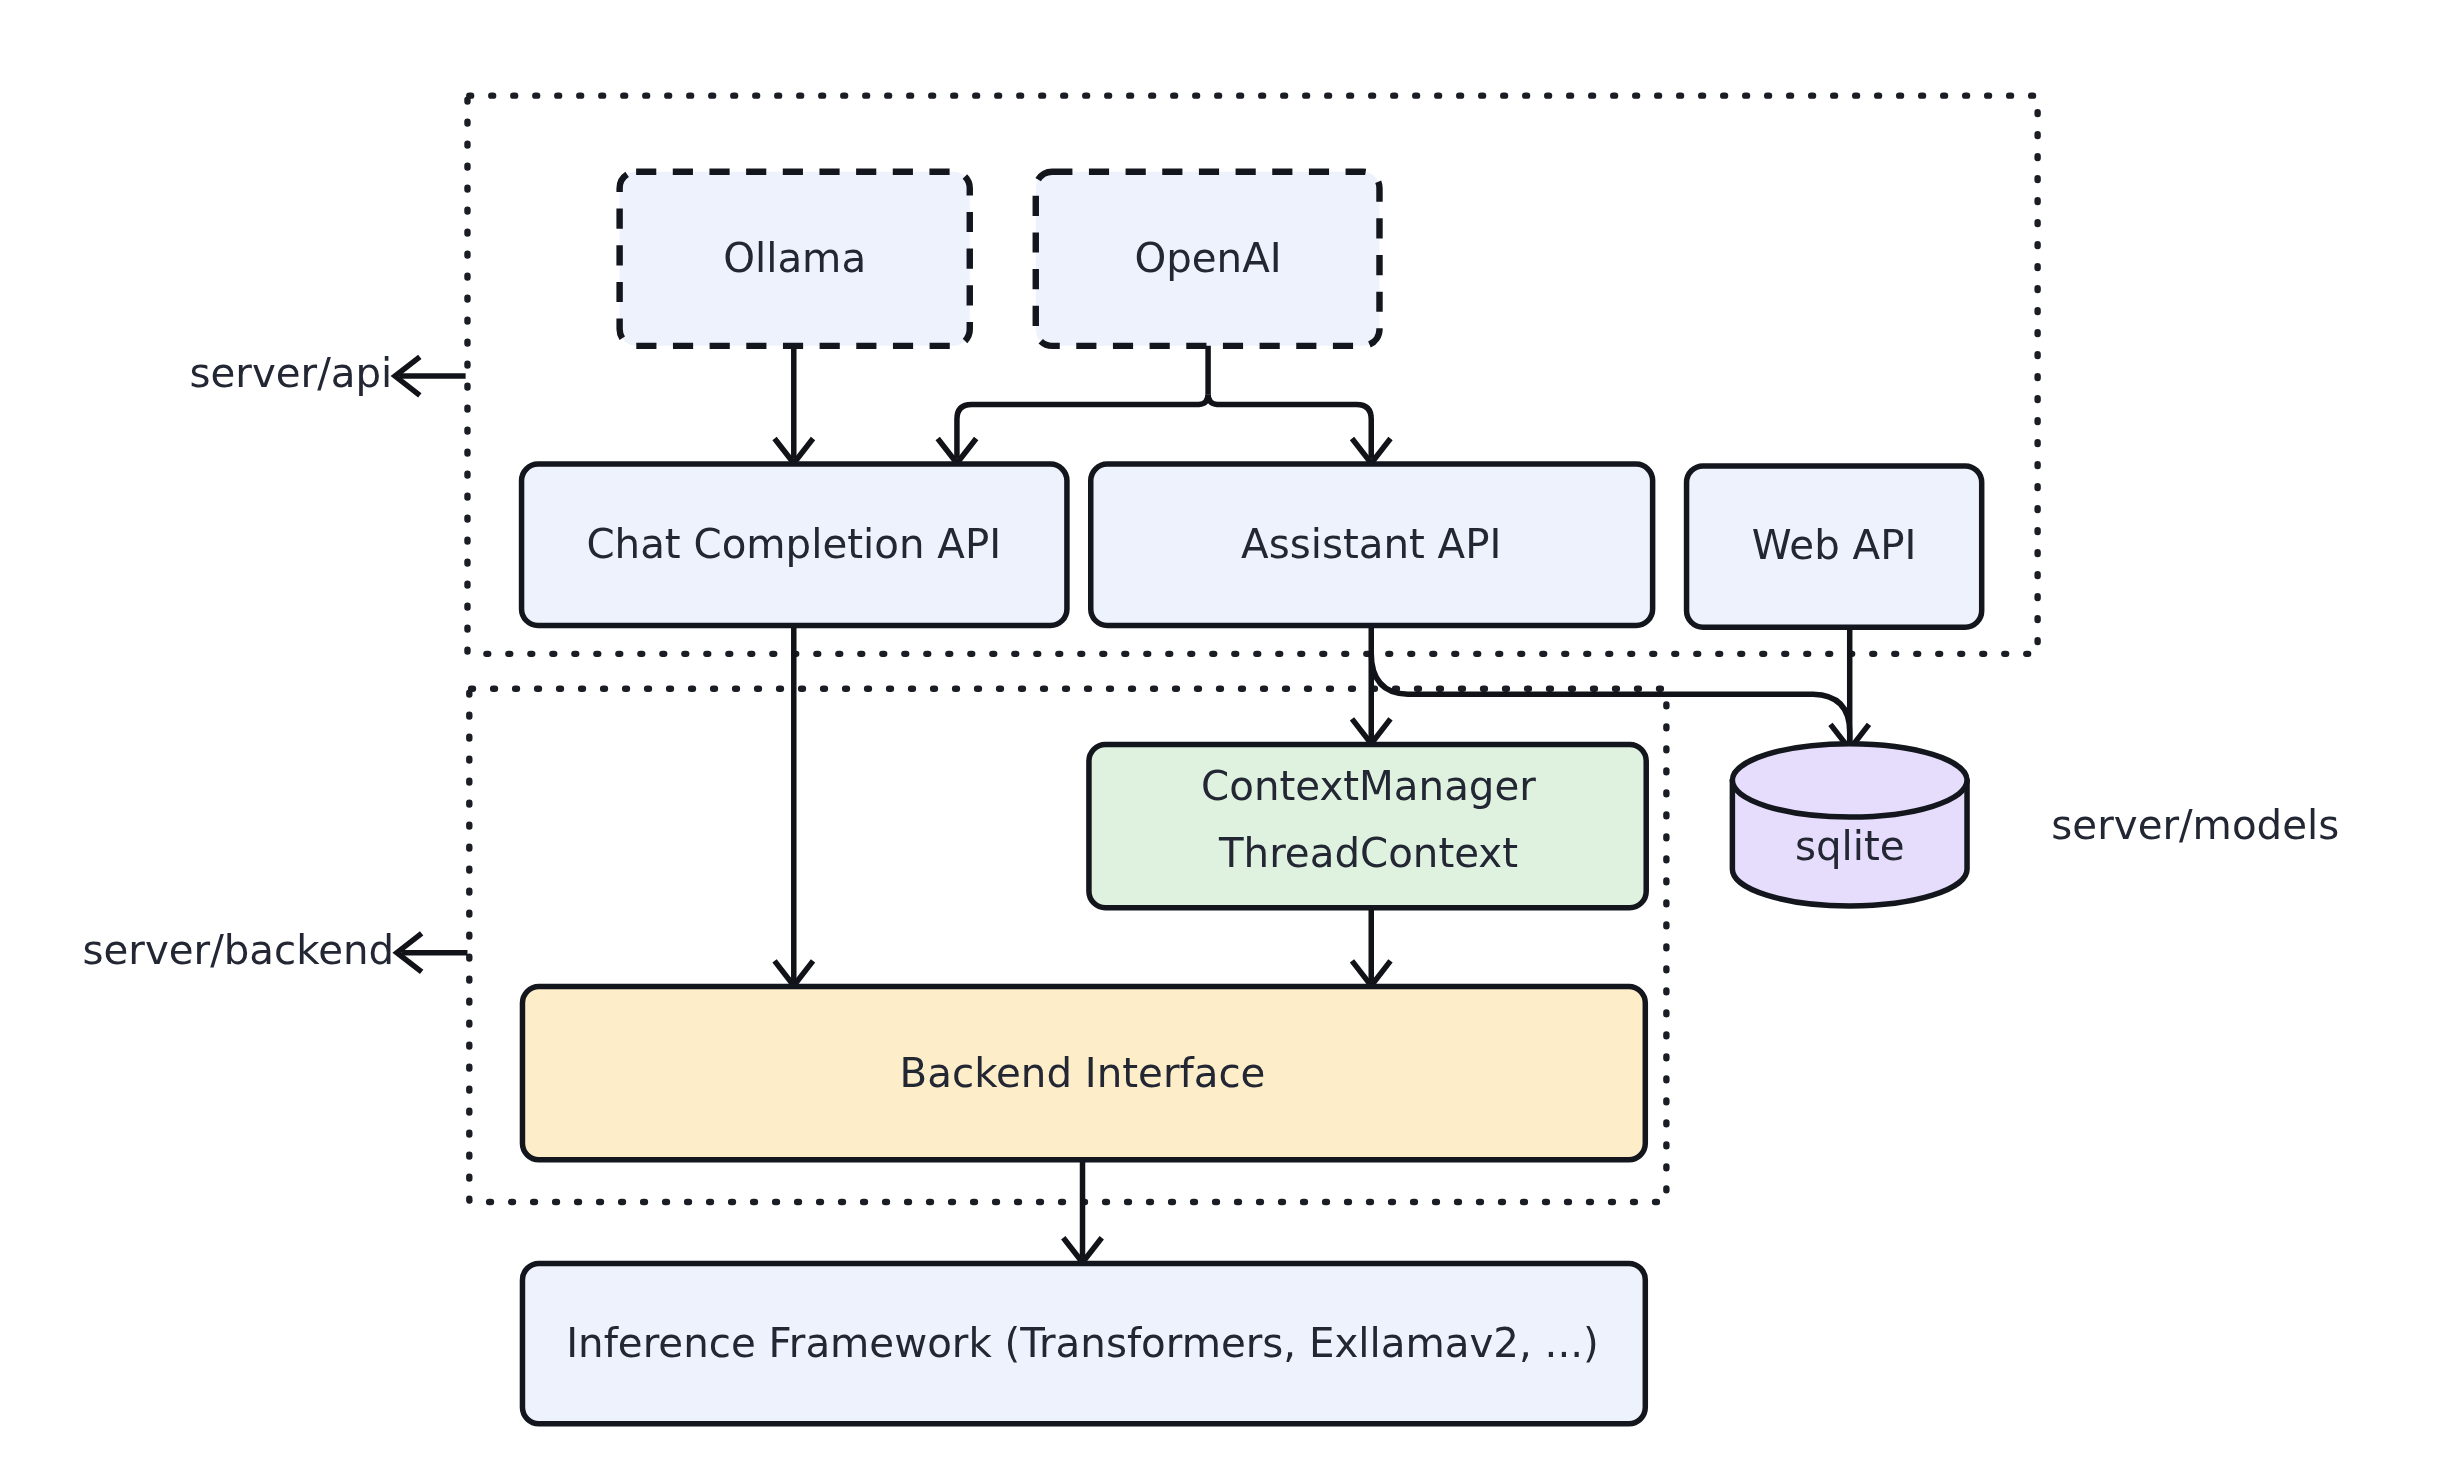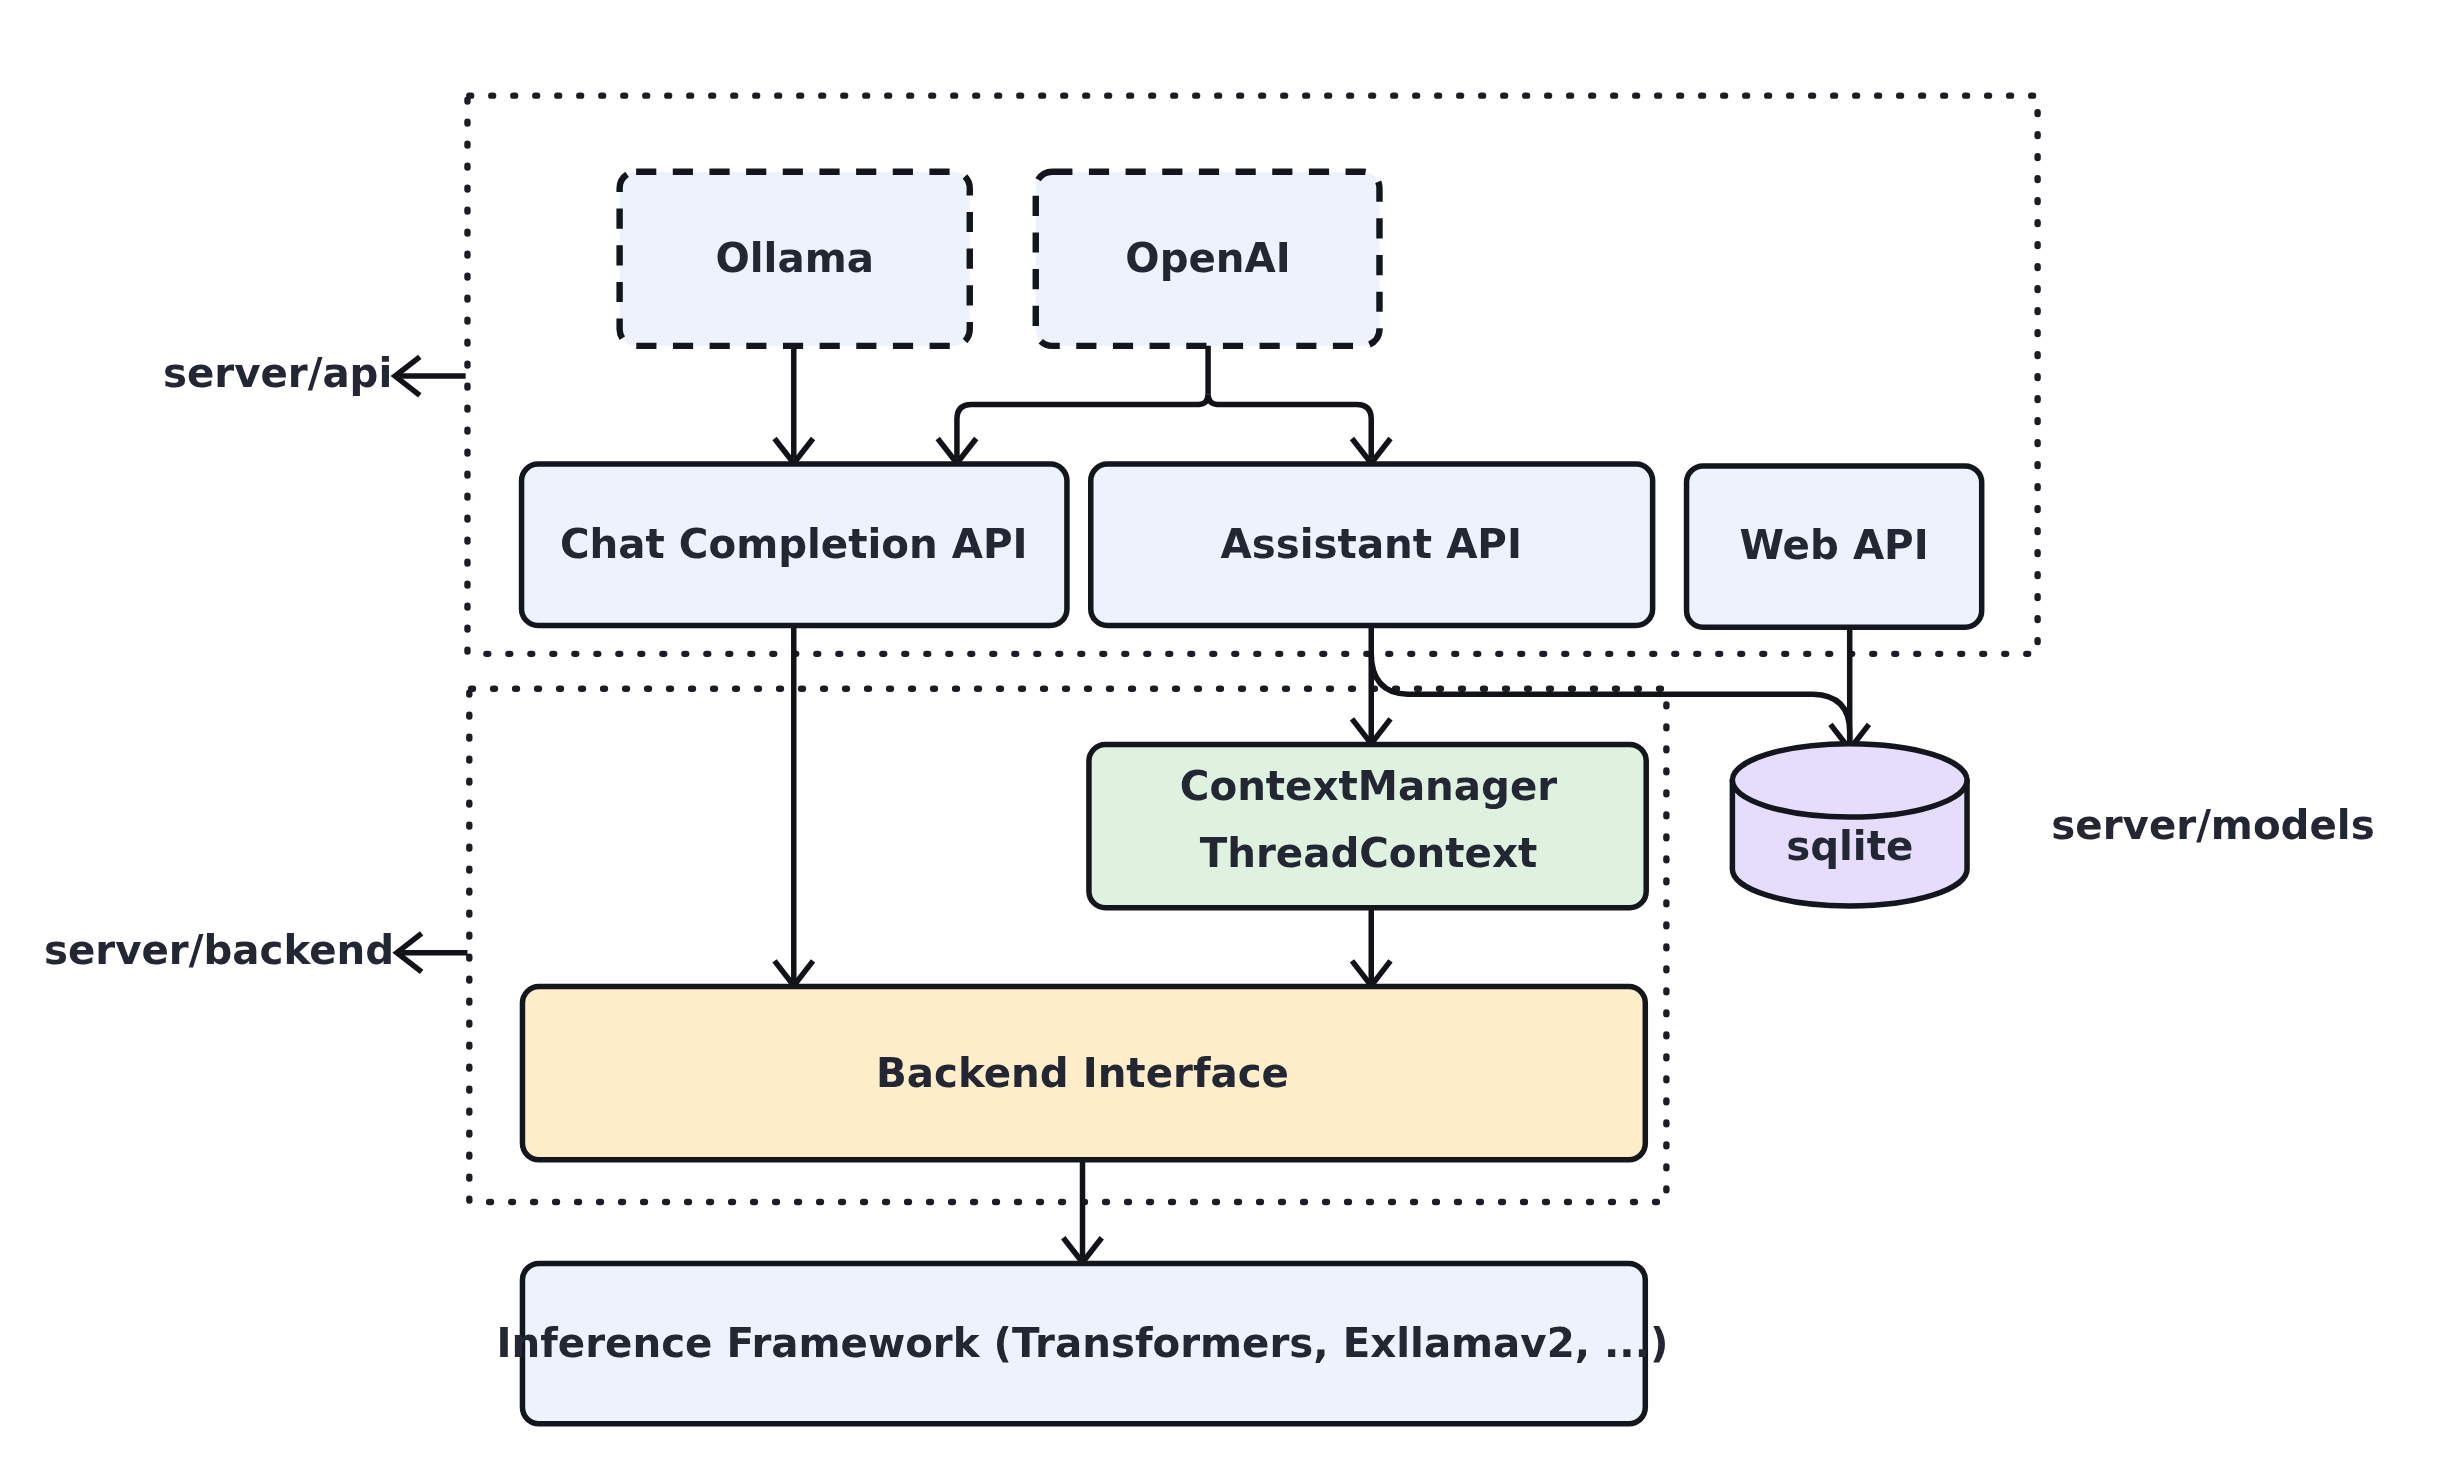--- a/index.html
+++ b/index.html
@@ -11,21 +11,20 @@
     width: 2462px;
     height: 1480px;
     font-family: "DejaVu Sans", sans-serif;
     overflow: hidden;
   }
   #diagram {
     position: relative;
     width: 2462px;
     height: 1480px;
     background: #ffffff;
-    font-weight: bold;
   }
   svg#canvas {
     position: absolute;
     inset: 0;
     width: 2462px;
     height: 1480px;
   }
   .node-label {
     font-family: "DejaVu Sans", sans-serif;
     font-size: 44px;

